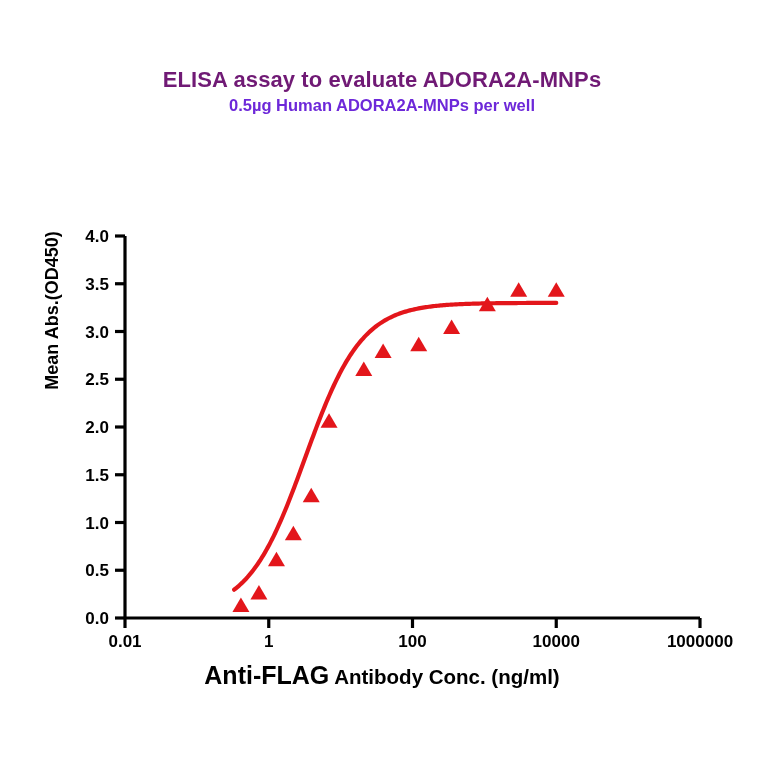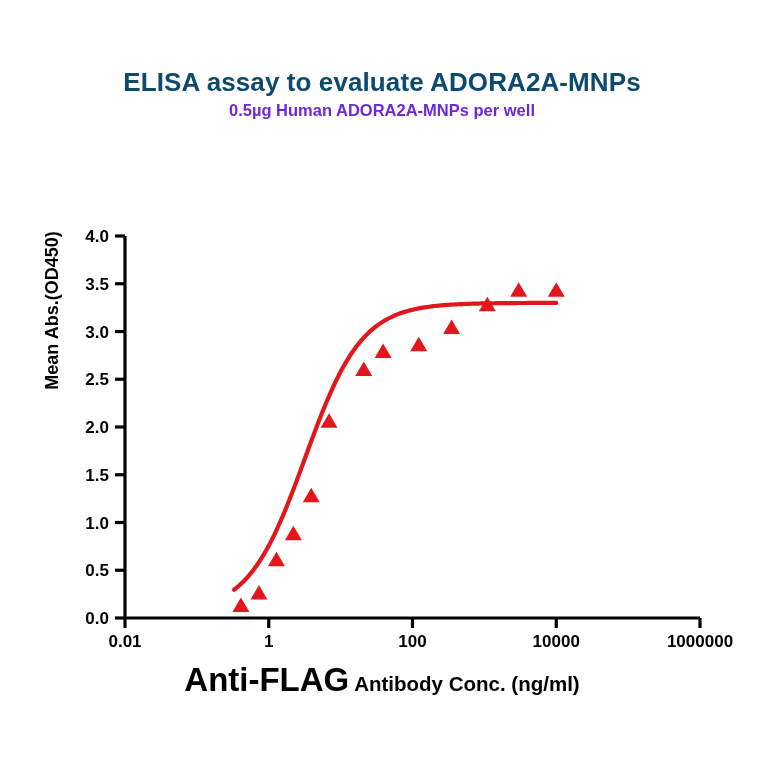--- a/index.html
+++ b/index.html
@@ -19,23 +19,23 @@
     height: 764px;
   }
   .title-block {
     position: absolute;
     top: 66px;
     left: 0;
     width: 764px;
     text-align: center;
   }
   .title-main {
-    font-size: 26px;
+    font-size: 22px;
     font-weight: bold;
-    color: #0c4a6e;
+    color: #701a75;
     letter-spacing: 0.1px;
     line-height: 1.25;
   }
   .title-sub {
     font-size: 16.5px;
     font-weight: bold;
     color: #6d28d9;
     line-height: 1.45;
   }
   #plot-area {
@@ -61,21 +61,21 @@
   .xlabel {
     position: absolute;
     left: 0;
     top: 661px;
     width: 764px;
     text-align: center;
     color: #000000;
     white-space: nowrap;
   }
   .xlabel .big {
-    font-size: 33px;
+    font-size: 25px;
     font-weight: bold;
   }
   .xlabel .small {
     font-size: 20.5px;
     font-weight: bold;
   }
   svg {
     display: block;
   }
   .tick-text {

